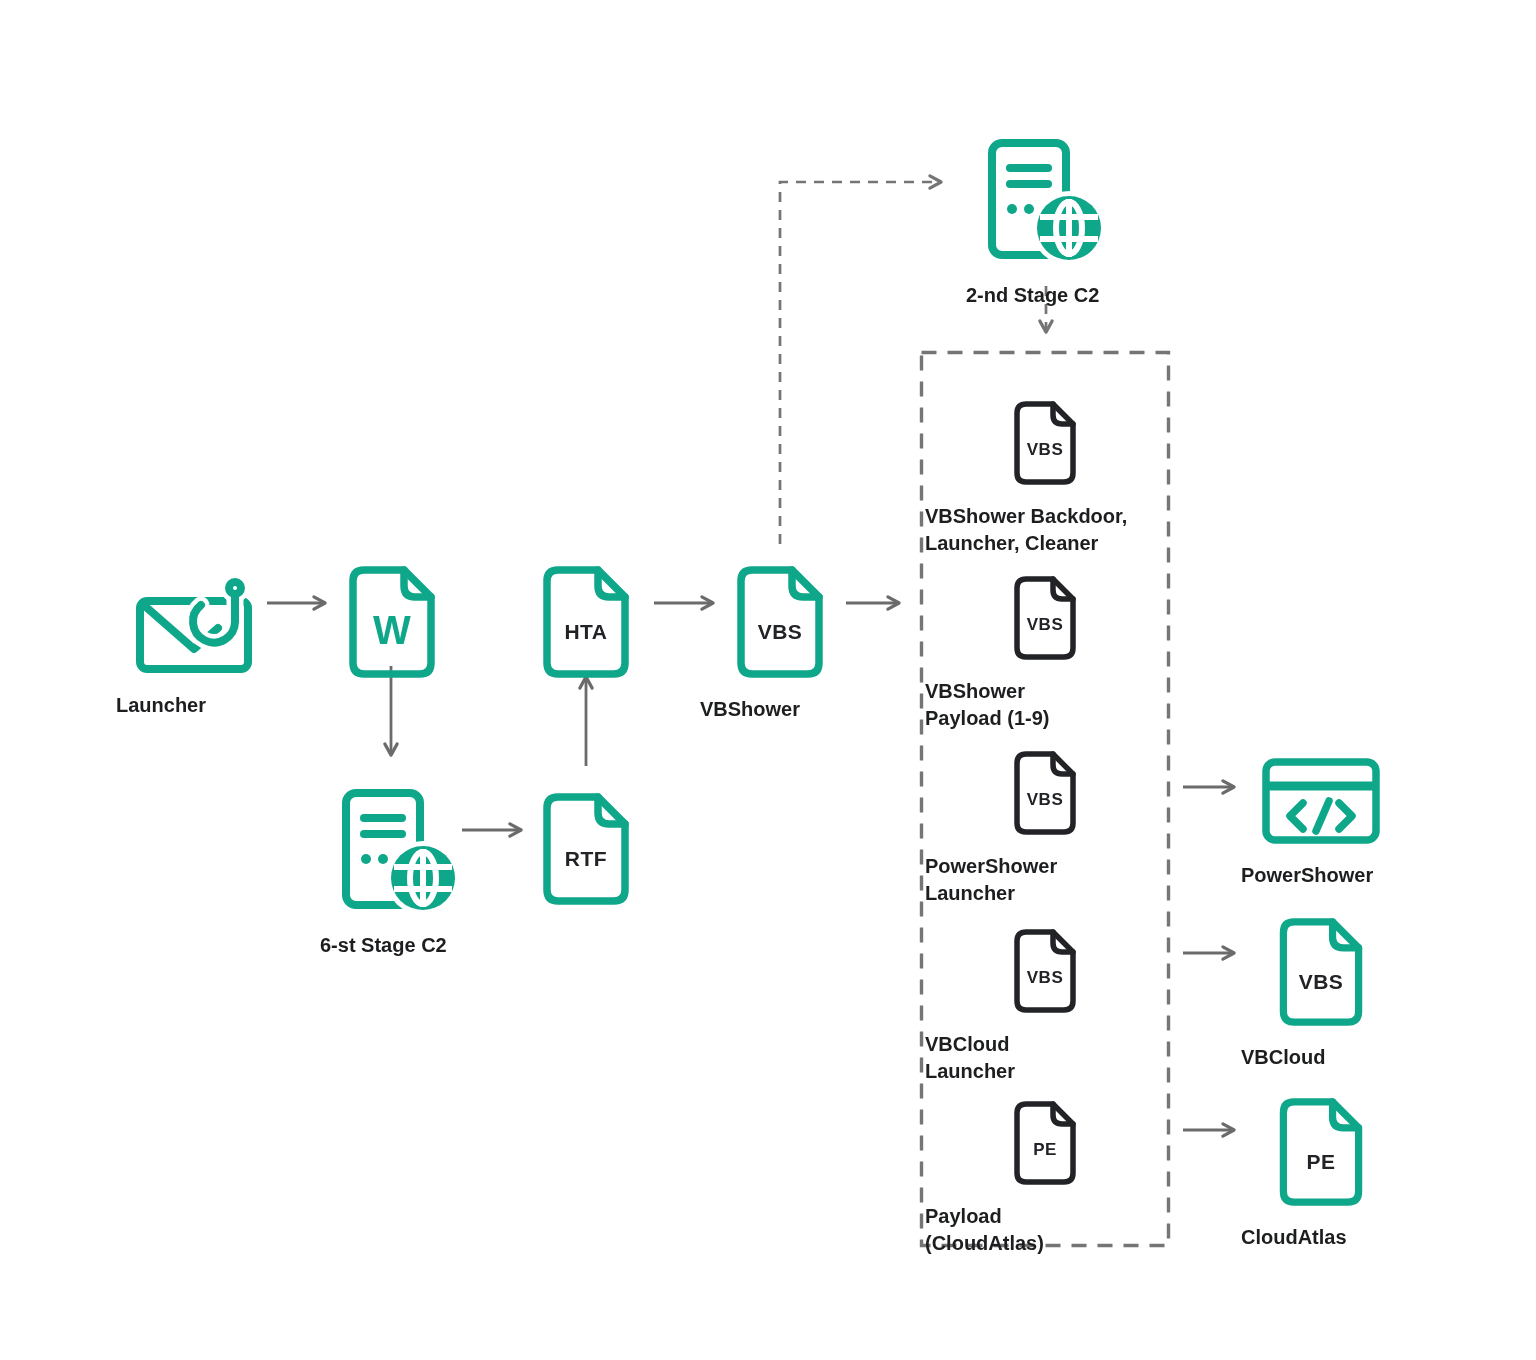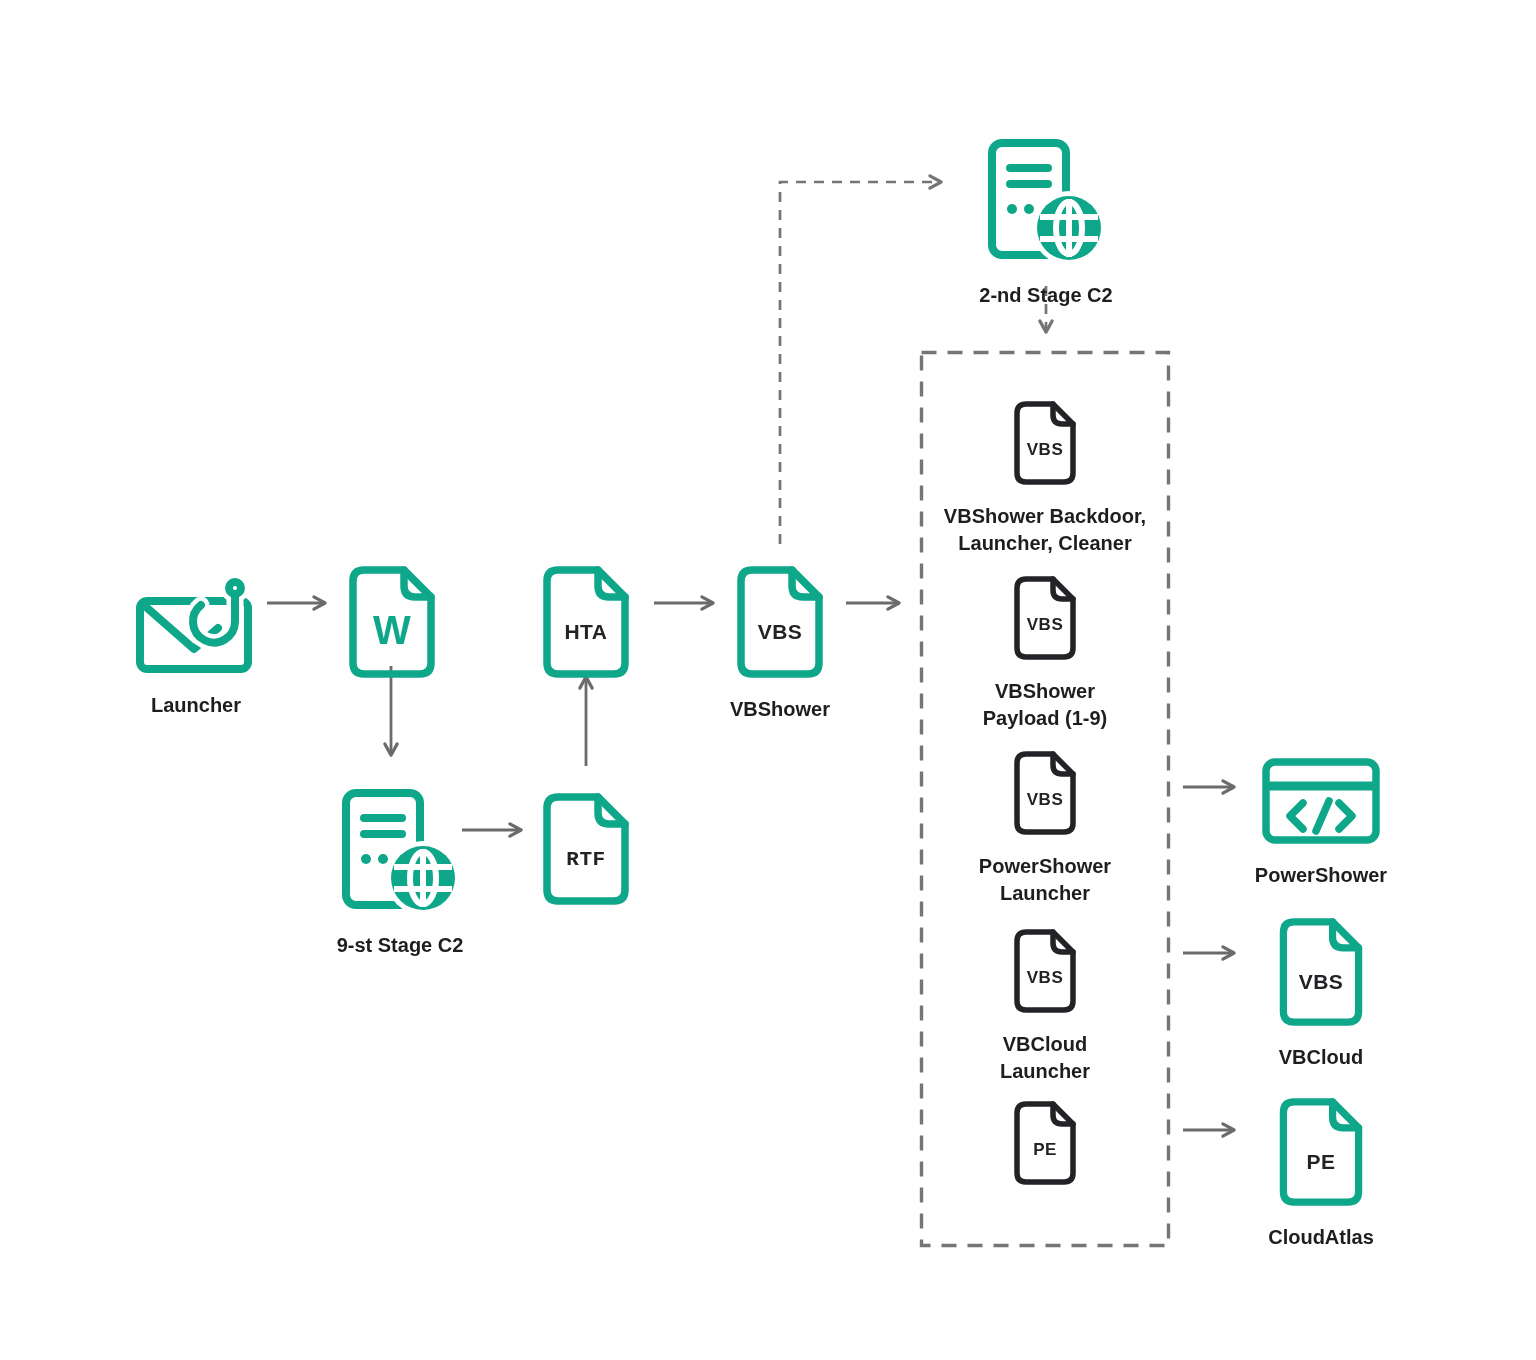--- a/index.html
+++ b/index.html
@@ -4,21 +4,21 @@
 <style>
   html,body{margin:0;padding:0;background:#ffffff;}
   #canvas{
     position:relative;
     width:1536px;height:1360px;
     background:#ffffff;
     font-family:"Liberation Sans", sans-serif;
     overflow:hidden;
   }
   #connectors{position:absolute;left:0;top:0;}
-  .node{position:absolute;text-align:center;}
+  .node{position:absolute;text-align:left;}
   .icon{position:relative;margin:18px auto;}
   .icon svg{display:block;}
   .badge{
     position:absolute;inset:0;
     display:flex;align-items:center;justify-content:center;
     font-weight:700;color:#222326;letter-spacing:0.5px;
   }
   .badge.big{font-size:21px;padding-top:20px;}
   .badge.small{font-size:17px;padding-top:14px;}
   .badge.glyph{font-size:40px;color:var(--green);padding-top:16px;letter-spacing:0;}
@@ -103,24 +103,24 @@
         <circle cx="82" cy="90" r="37" fill="#ffffff"></circle>
         <circle cx="82" cy="90" r="32" fill="var(--green)"></circle>
         <g stroke="#ffffff" stroke-width="6" fill="none">
           <ellipse cx="82" cy="90" rx="13" ry="26"></ellipse>
           <line x1="82" y1="61" x2="82" y2="119"></line>
           <line x1="53" y1="79" x2="111" y2="79"></line>
           <line x1="53" y1="101" x2="111" y2="101"></line>
         </g>
       </svg>
     </div>
-    <div class="label">9-st Stage C2</div>
-  </div>
-
-  <div class="node" style="left:506px;top:775px;width:160px;font-family:Liberation Mono, monospace;">
+    <div class="label">6-st Stage C2</div>
+  </div>
+
+  <div class="node" style="left:506px;top:775px;width:160px;">
     <div class="icon" style="width:88px;height:112px;">
       <svg width="88" height="112" viewBox="0 0 88 112" fill="none" stroke="var(--green)" stroke-width="7.5" stroke-linecap="round" stroke-linejoin="round">
         <path d="M56 4 H16 Q5 4 5 15 V97 Q5 108 16 108 H72 Q83 108 83 97 V31 Z"></path>
         <path d="M56 4 V20 Q56 31 67 31 H83"></path>
       </svg>
       <span class="badge big">RTF</span>
     </div>
   </div>
 
   <div class="node" style="left:506px;top:548px;width:160px;">
@@ -216,20 +216,22 @@
   </div>
 
   <div class="node" style="left:925px;top:1083px;width:240px;">
     <div class="icon" style="width:64px;height:84px;">
       <svg width="64" height="84" viewBox="0 0 64 84" fill="none" stroke="var(--dark)" stroke-width="5.5" stroke-linecap="round" stroke-linejoin="round">
         <path d="M40 3 H13 Q4 3 4 12 V72 Q4 81 13 81 H51 Q60 81 60 72 V23 Z"></path>
         <path d="M40 3 V14 Q40 23 49 23 H60"></path>
       </svg>
       <span class="badge small">PE</span>
     </div>
+    <div class="label">Payload
+(CloudAtlas)</div>
   </div>
 
   <div class="node" style="left:1241px;top:740px;width:160px;">
     <div class="icon" style="width:118px;height:86px;">
       <svg width="118" height="86" viewBox="0 0 118 86" fill="none" stroke="var(--green)" stroke-width="7.5" stroke-linecap="round" stroke-linejoin="round">
         <rect x="4" y="4" width="110" height="78" rx="9"></rect>
         <line x1="5" y1="28" x2="113" y2="28" stroke-width="9" stroke-linecap="butt"></line>
         <path d="M41 45 L28 58 L41 71"></path>
         <line x1="54" y1="73" x2="67" y2="43"></line>
         <path d="M77 45 L90 58 L77 71"></path>

